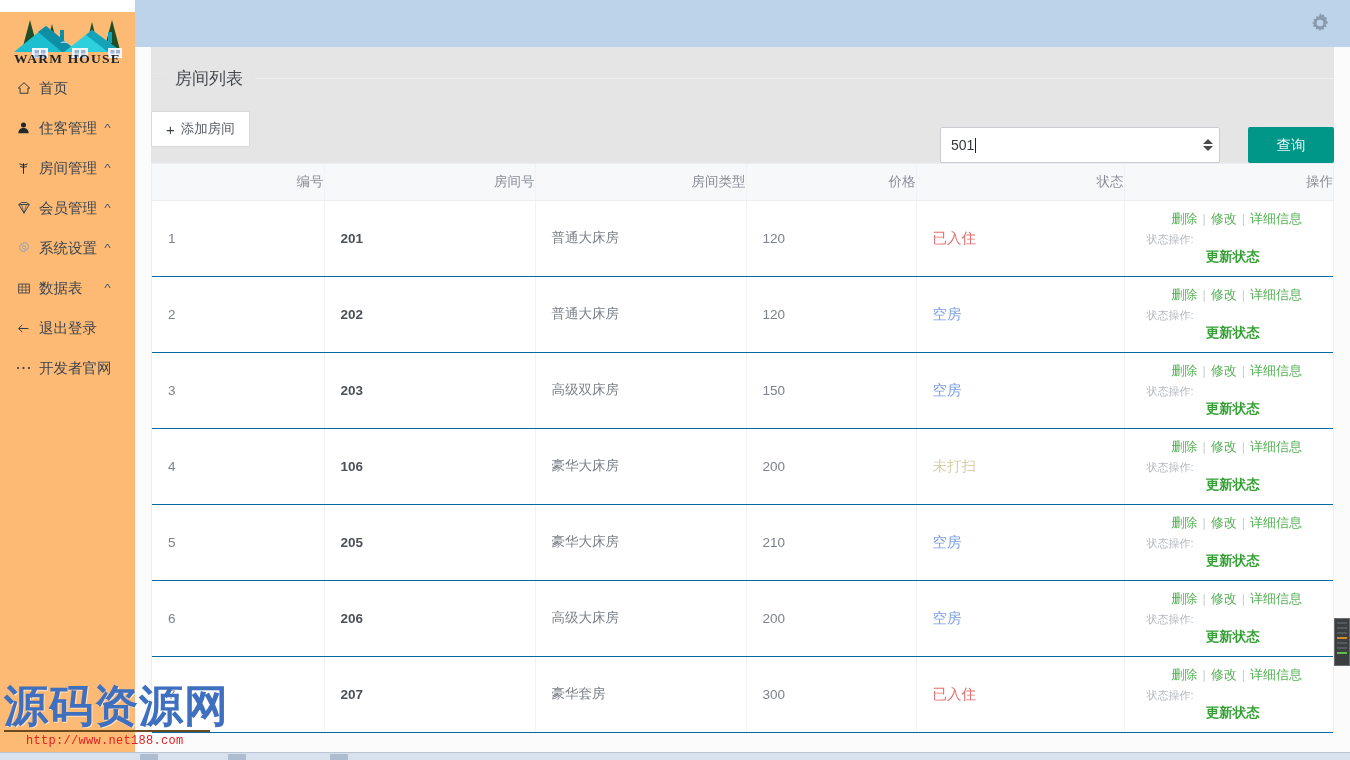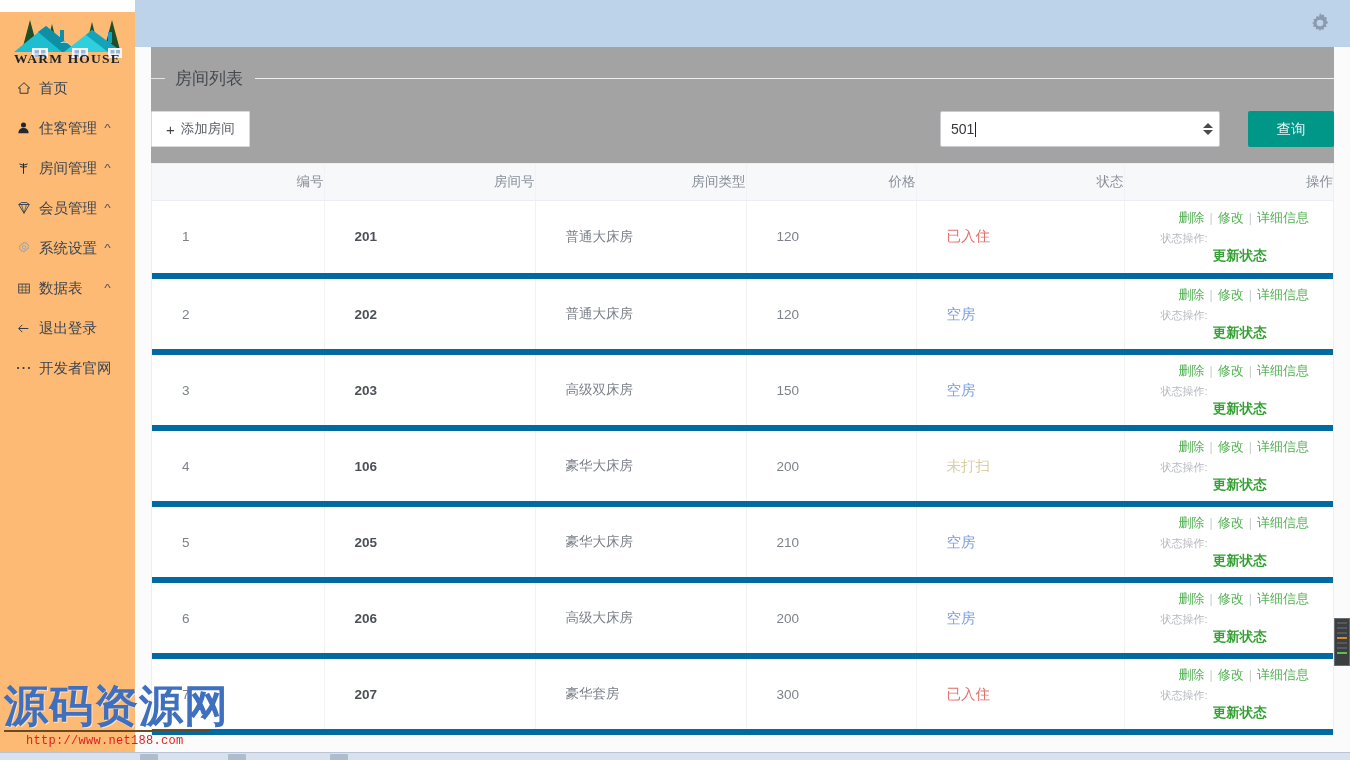--- a/index.html
+++ b/index.html
@@ -66,21 +66,21 @@
 
   
   #content {
     position: absolute; left: 135px; top: 47px;
     width: 1215px; height: 713px;
     background: #fbfbfb;
     overflow: hidden;
   }
   .panel {
     margin: 0 16px;
-    background: #a3a3a3;
+    background: #e5e5e5;
   }
   .panel-title-row {
     display: flex; align-items: center;
     height: 48px;
     padding-top: 14px;
   }
   .panel-title-row .tick {
     width: 14px; height: 1px; background: #e2e2e2;
     margin-right: 10px;
   }
@@ -104,21 +104,21 @@
     background: #ffffff;
     border: 1px solid #d9d9d9;
     color: #5a5f66;
     font-size: 13.5px;
     cursor: pointer;
     border-radius: 1px;
   }
   .btn-add .plus { font-size: 15px; margin-right: 6px; color: #3f4447; }
 
   .search-area {
-    position: absolute; right: 0; top: 16px;
+    position: absolute; right: 0; top: 32px;
     display: flex; align-items: center;
   }
   .search-box {
     position: relative;
     width: 280px; height: 36px;
     background: #fff;
     border: 1px solid #c9ccd0;
     border-radius: 2px;
     display: flex; align-items: center;
   }
@@ -171,22 +171,22 @@
     color: #8a8f99;
     padding-left: 16px;
     border-bottom: 1px solid #ebeef3;
     border-right: 1px solid #f0f2f5;
   }
   table.rooms thead th:last-child { border-right: none; }
   table.rooms tbody td {
     height: 76px;
     font-size: 13.5px;
     color: #7d828a;
-    padding-left: 30px;
-    border-bottom: 6px solid #0369a1;
+    padding-left: 16px;
+    border-bottom: 1px solid #0369a1;
     border-right: 1px solid #f0f2f5;
     vertical-align: middle;
   }
   table.rooms tbody td:last-child { border-right: none; }
   td.c-no   { width: 172px; }
   td.c-room { width: 211px; }
   td.c-type { width: 211px; }
   td.c-price{ width: 170px; }
   td.c-state{ width: 208px; margin-left: 20px; }
   th.c-no   { width: 172px; }

